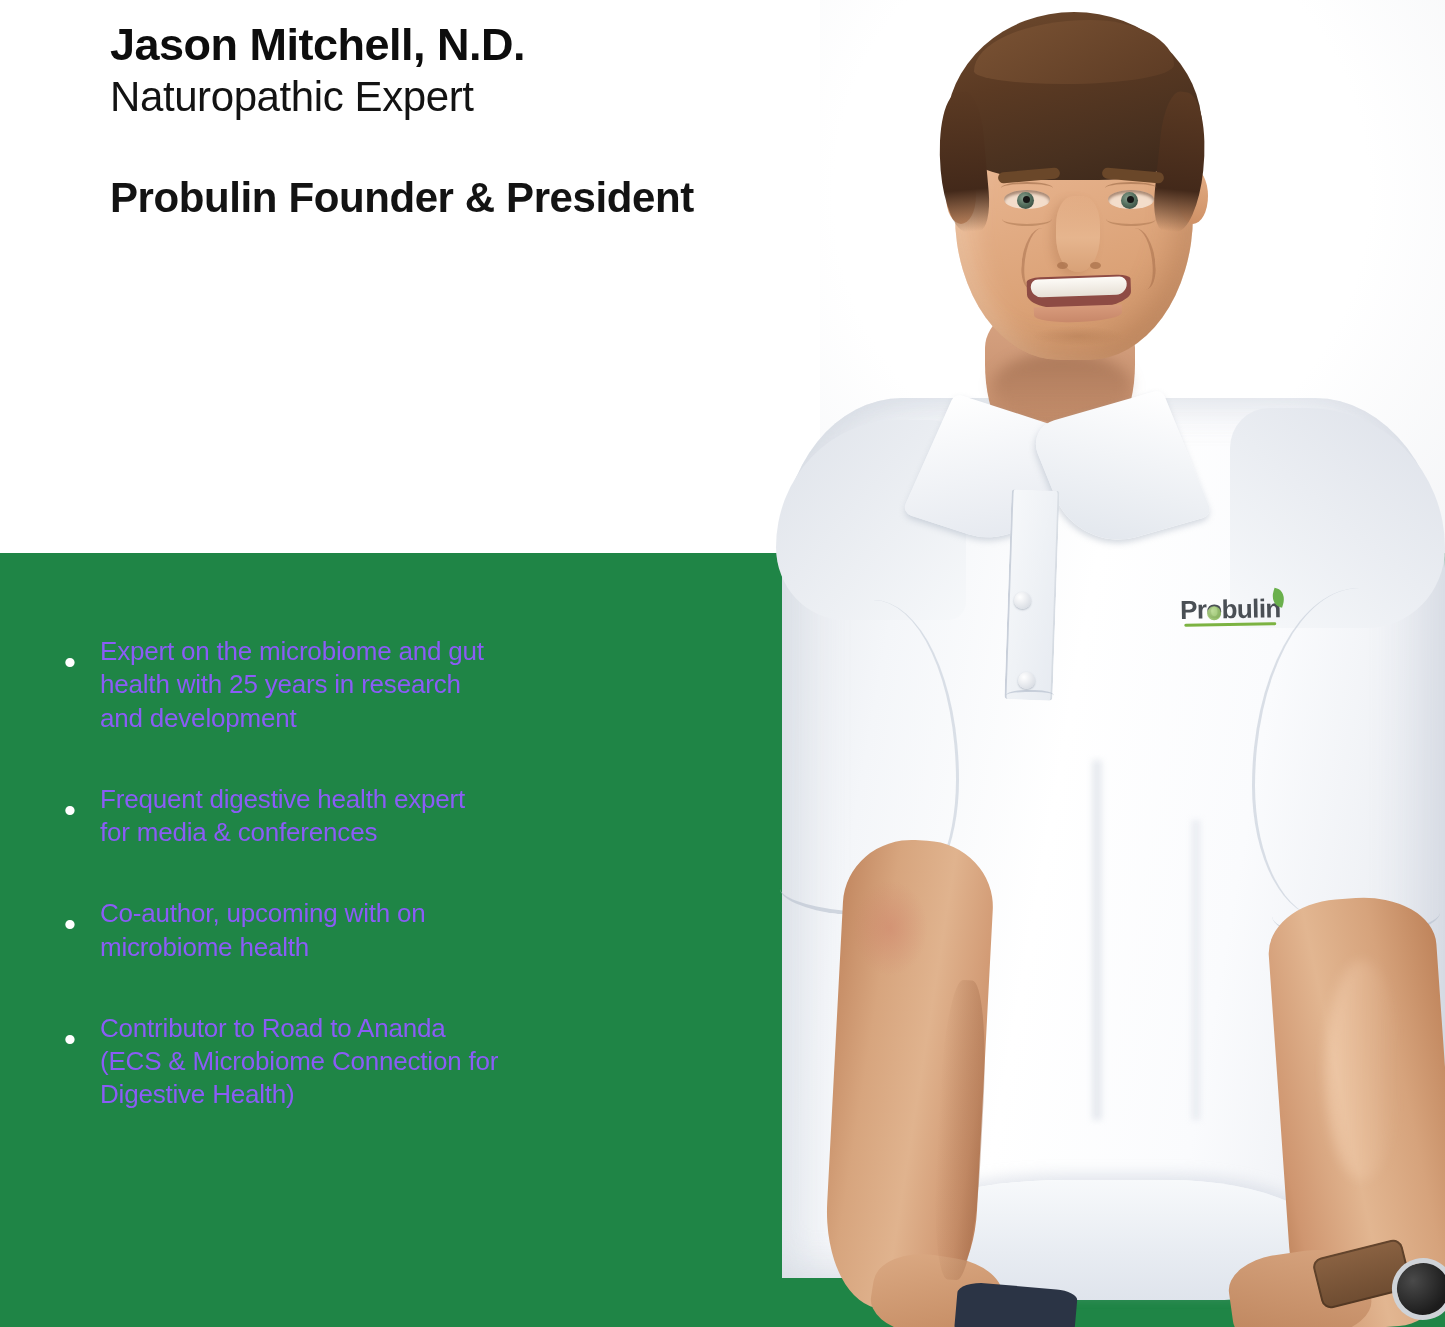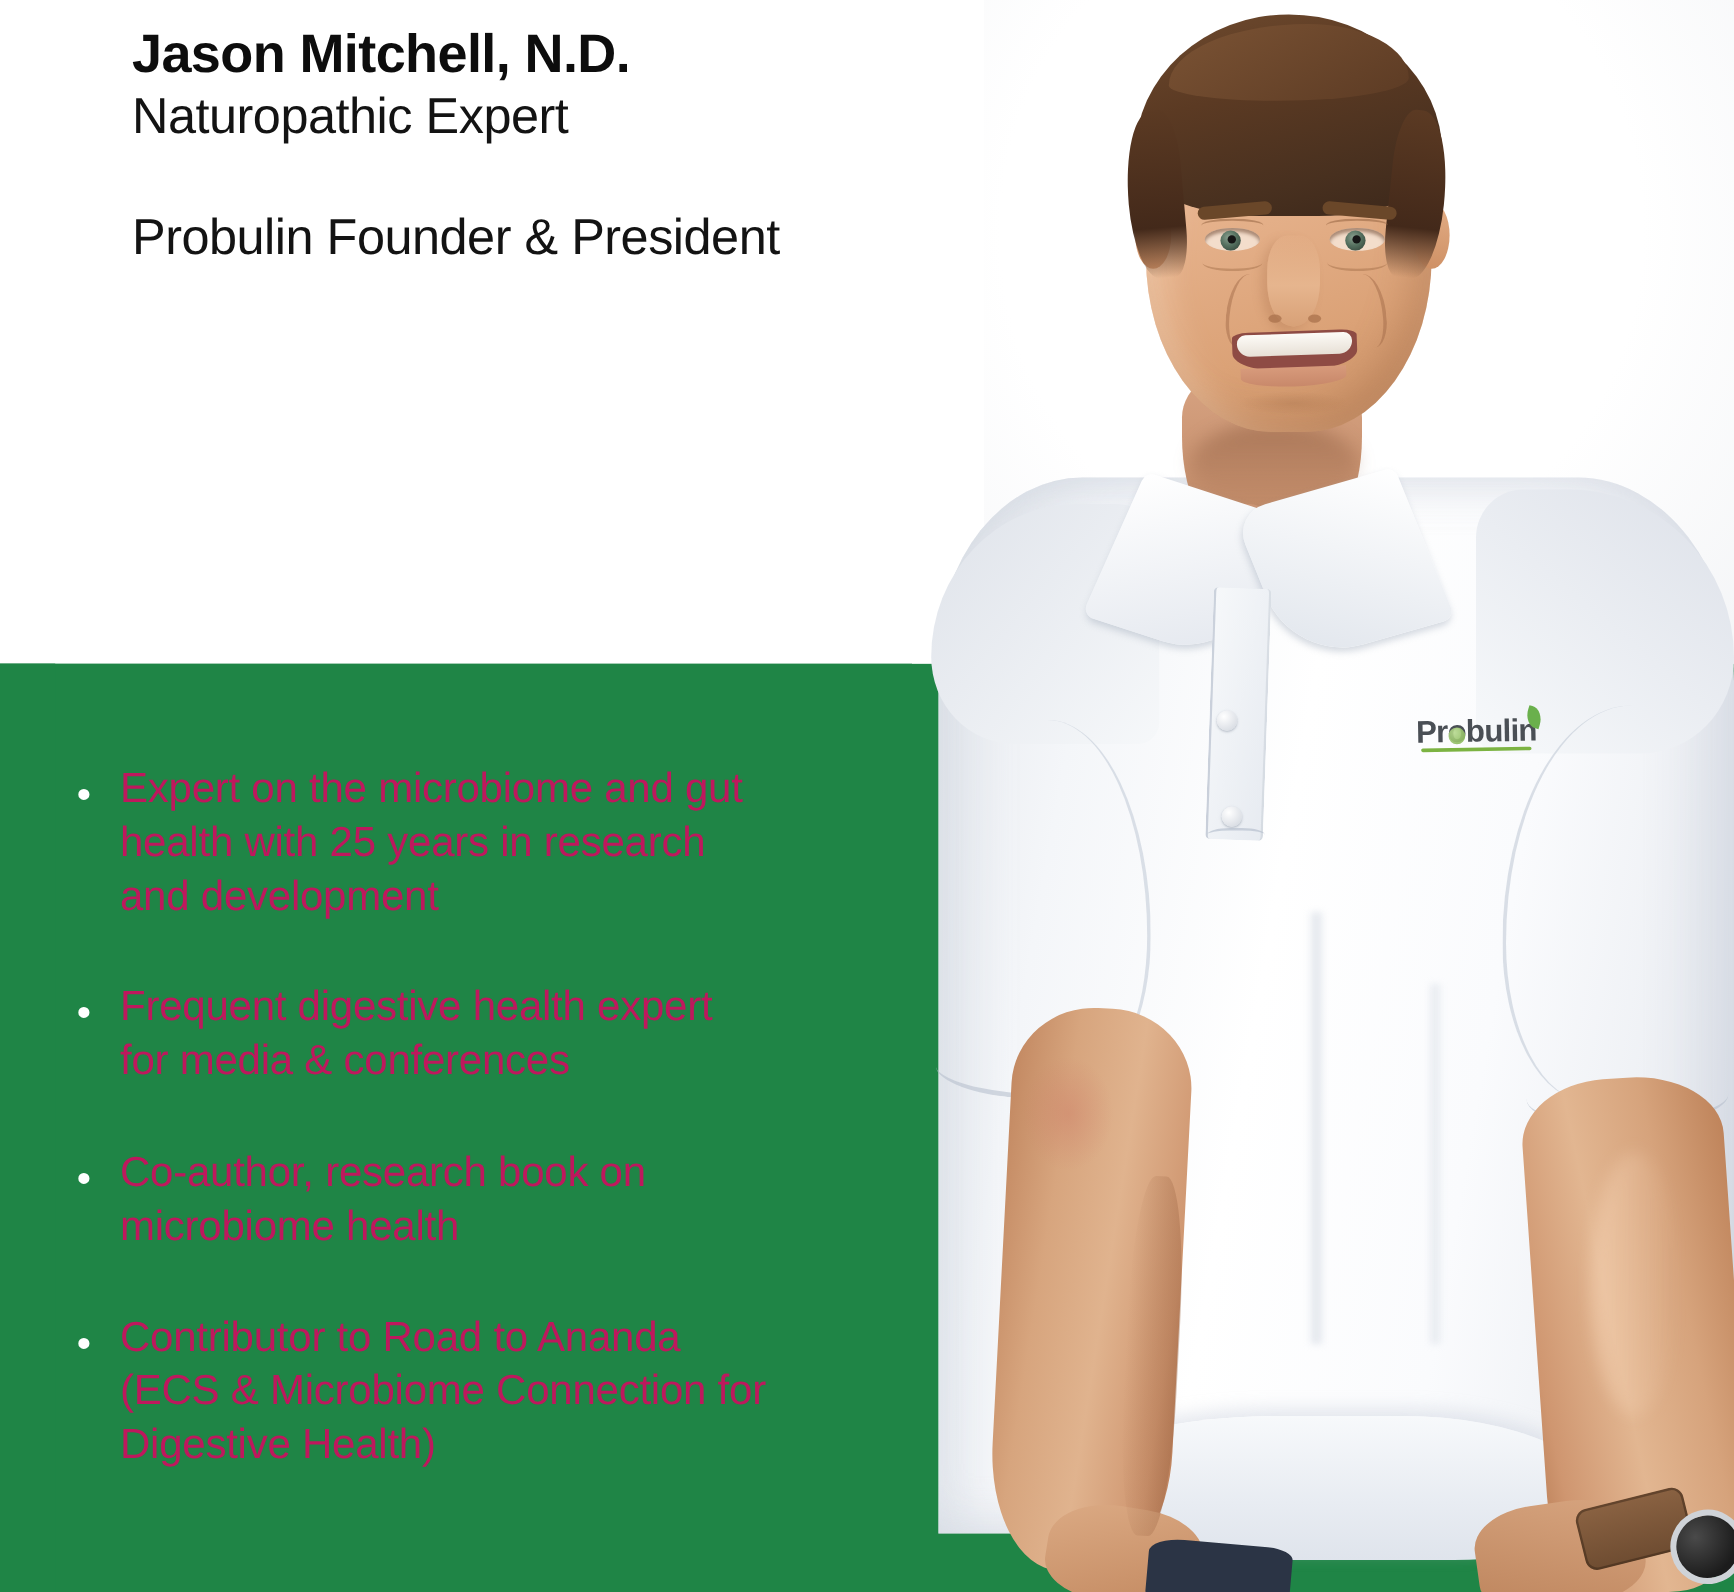--- a/index.html
+++ b/index.html
@@ -44,21 +44,21 @@
     font-size:42px;
     font-weight:400;
     color:#131313;
     letter-spacing:-0.4px;
     line-height:1.22;
     white-space:nowrap;
   }
   .header-gap{height:50px;}
   .title-line{
     font-size:42px;
-    font-weight:400;
+    font-weight:700;
     color:#131313;
     letter-spacing:-0.4px;
     line-height:1.25;
     white-space:nowrap;
   }
 
   
   .bullets{
     position:absolute;
     left:64px;top:635px;
@@ -75,23 +75,23 @@
     flex:0 0 auto;
     width:36px;
     font-size:34px;
     line-height:1.0;
     color:#ffffff;
     text-align:left;
     padding-top:10px;
   }
   .bullet-text{
     flex:1 1 auto;
-    font-size:35px;
+    font-size:26px;
     line-height:1.28;
-    color:#be185d;
+    color:#8b5cf6;
     letter-spacing:-0.2px;
     white-space:pre-line;
   }
 
   
   .photo{
     position:absolute;
     left:760px;top:0;
     width:685px;height:1327px;
     z-index:4;
@@ -619,21 +619,21 @@
 health with 25 years in research
 and development</span>
     </div>
     <div class="bullet-item">
       <span class="bullet-dot">•</span>
       <span class="bullet-text">Frequent digestive health expert
 for media &amp; conferences</span>
     </div>
     <div class="bullet-item">
       <span class="bullet-dot">•</span>
-      <span class="bullet-text">Co-author, research book on
+      <span class="bullet-text">Co-author, upcoming with on
 microbiome health</span>
     </div>
     <div class="bullet-item">
       <span class="bullet-dot">•</span>
       <span class="bullet-text">Contributor to Road to Ananda
 (ECS &amp; Microbiome Connection for
 Digestive Health)</span>
     </div>
   </div>
 

